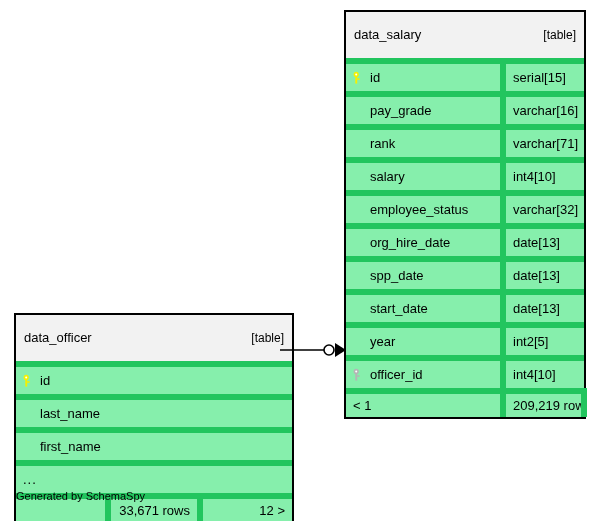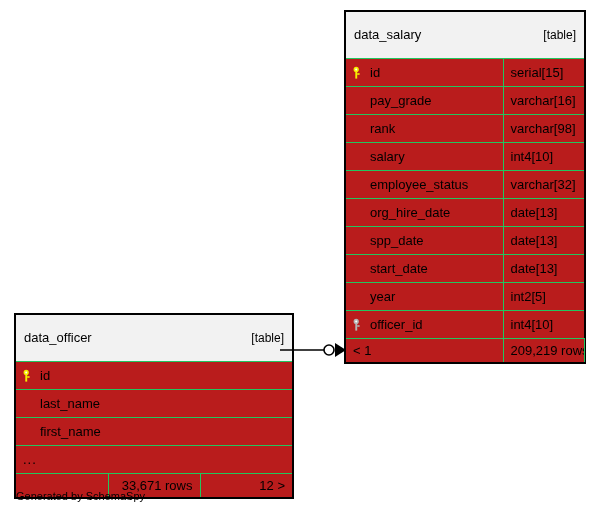--- a/index.html
+++ b/index.html
@@ -27,25 +27,25 @@
     border: 2px solid #000000;
     background: #ffffff;
     box-sizing: border-box;
   }
   .node table {
     border-collapse: collapse;
     width: 100%;
     table-layout: fixed;
   }
   .node td {
-    border: 1px solid #22c55e;
+    border: 6px solid #22c55e;
     font-size: 13px;
     line-height: 15px;
     padding: 6px 7px;
-    background: #b91c1c;
+    background: #86efac;
     white-space: nowrap;
     overflow: hidden;
     vertical-align: middle;
   }
 
   
   .node tr.hdr td {
     background: #f2f2f2;
     border-left: none;
     border-right: none;
@@ -176,21 +176,21 @@
           <td class="col-type-cell">varchar[16]</td>
         </tr>
 
         <tr>
           <td class="col-name-cell">
             <span class="col-inner">
               <span class="keyslot"></span>
               <span>rank</span>
             </span>
           </td>
-          <td class="col-type-cell">varchar[98]</td>
+          <td class="col-type-cell">varchar[71]</td>
         </tr>
 
         <tr>
           <td class="col-name-cell">
             <span class="col-inner">
               <span class="keyslot"></span>
               <span>salary</span>
             </span>
           </td>
           <td class="col-type-cell">int4[10]</td>

